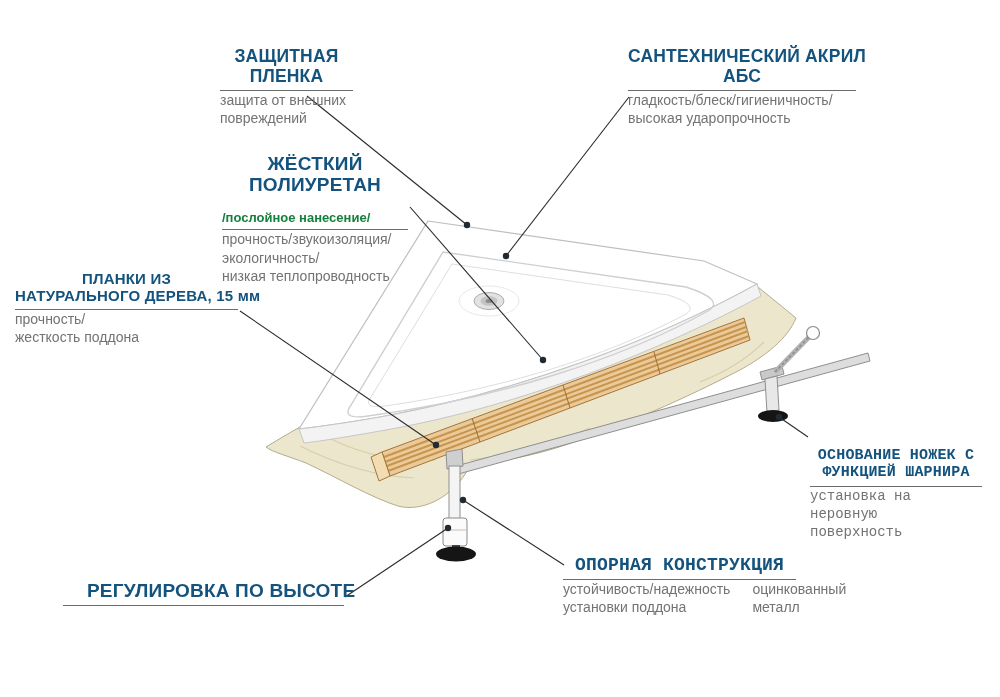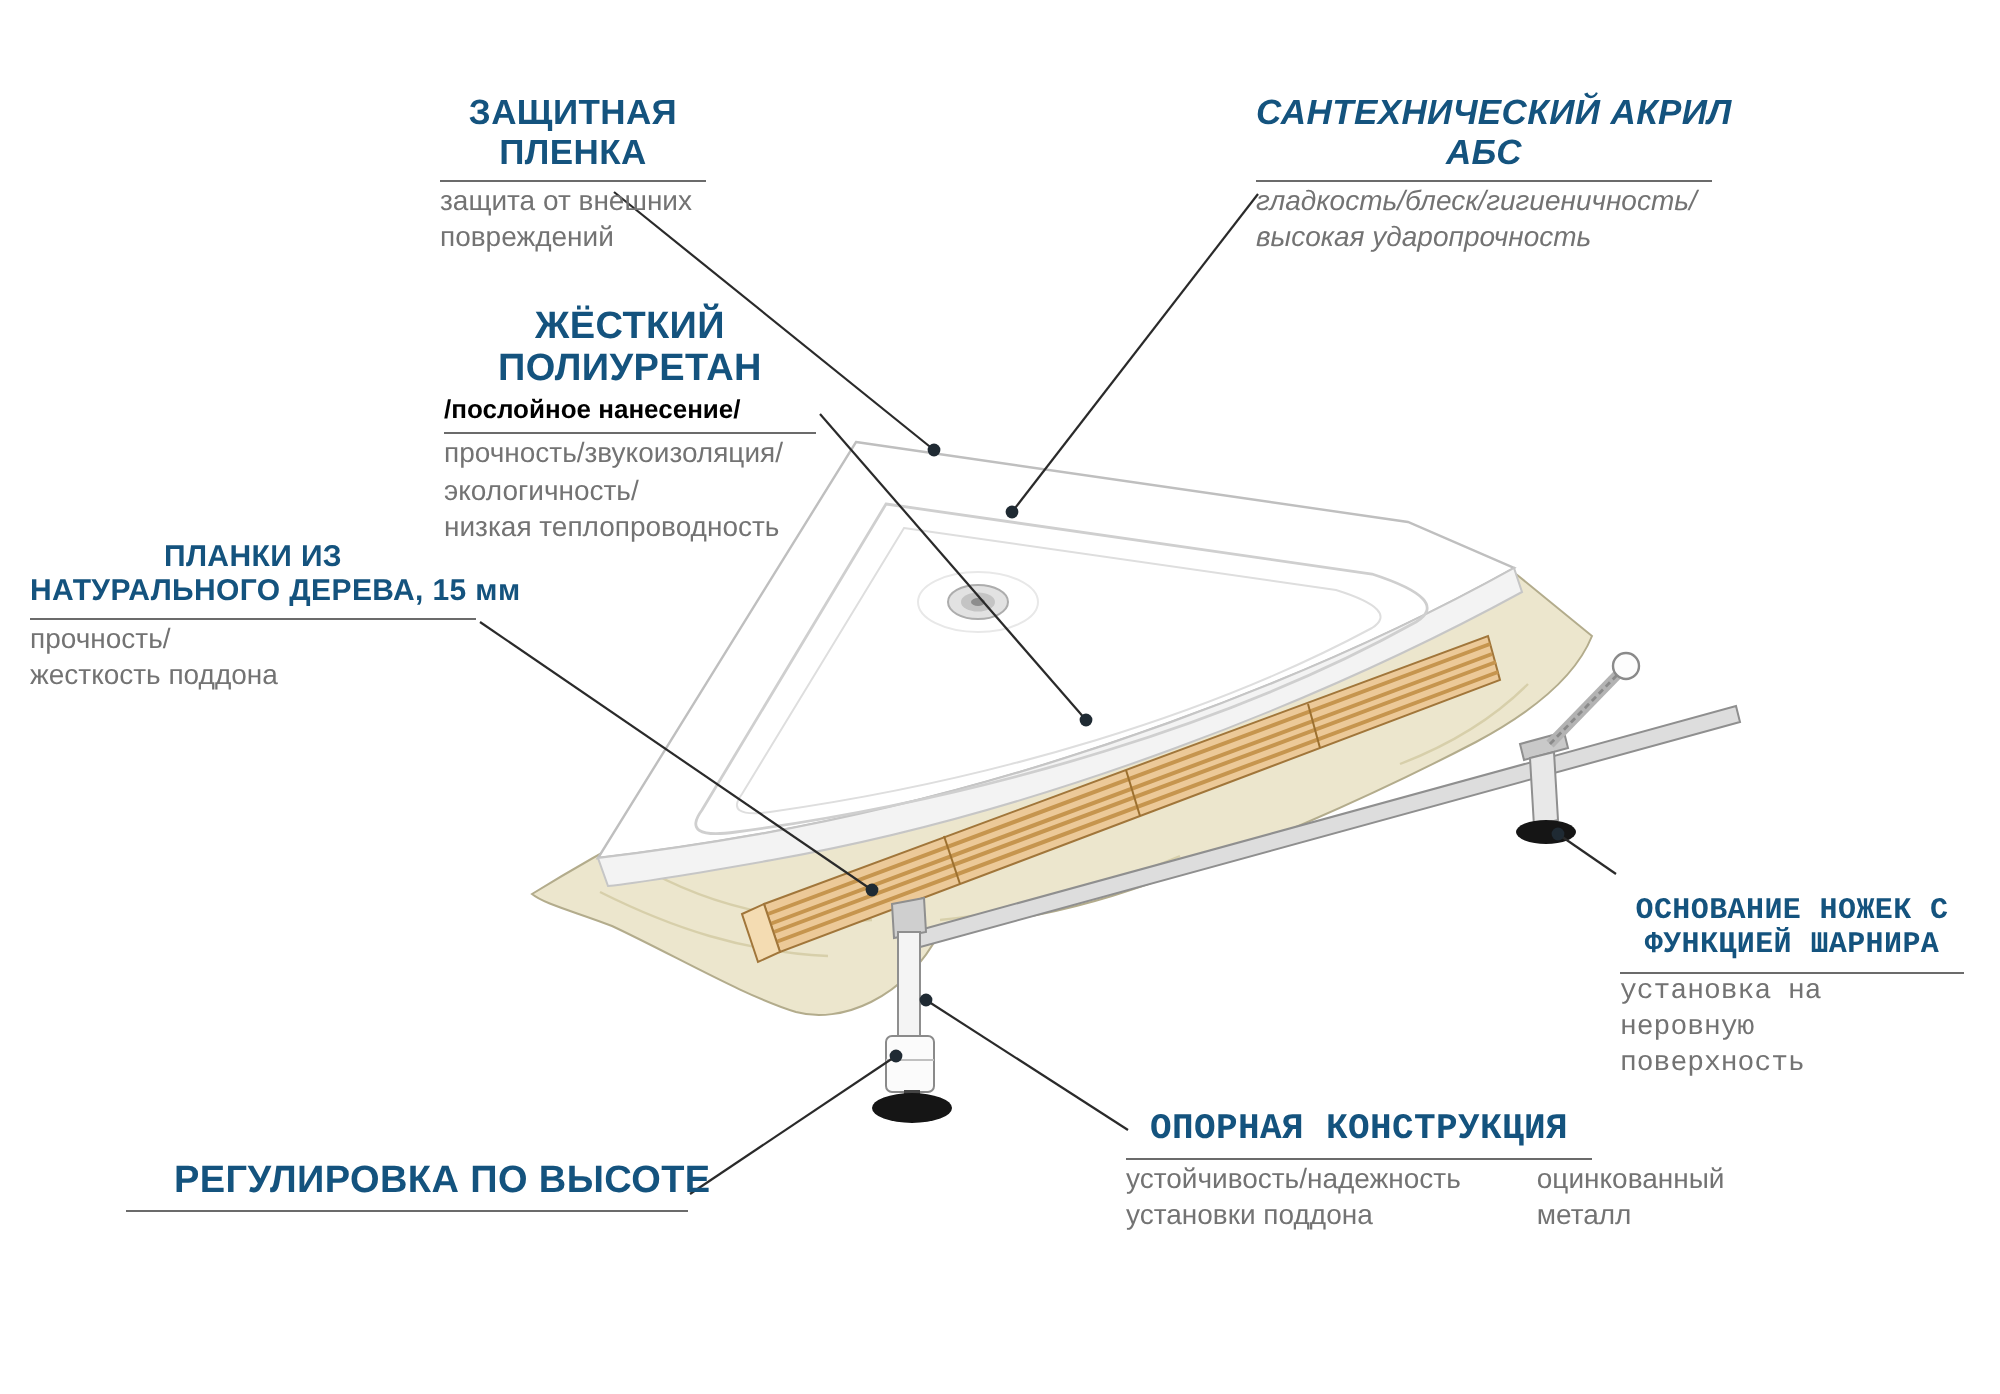--- a/index.html
+++ b/index.html
@@ -8,44 +8,44 @@
     font-family:"Liberation Sans", sans-serif;overflow:hidden;
   }
   svg.diagram{position:absolute;left:0;top:0;}
   .label{position:absolute;z-index:5;}
   .label .title{
     color:#14537e;font-weight:bold;line-height:1.12;white-space:pre-line;
     letter-spacing:.2px;
     text-align:center;
   }
   .label .subtitle{
-    color:#000000;font-weight:bold;font-size:13px;line-height:1.15;margin-top:2px;
+    color:#15803d;font-weight:bold;font-size:13px;line-height:1.15;margin-top:15px;
     white-space:pre-line;
   }
   .label .head{border-bottom:1px solid #6b6b6b;padding-bottom:4px;}
   .label .desc{
     font-size:14px;color:#737373;line-height:1.3;margin-top:0;white-space:pre-line;
   }
   .label .title{white-space:pre;}
   #lbl-film{left:220px;top:47px;width:133px;}
   #lbl-film .title{font-size:17.5px;}
-  #lbl-acryl{left:628px;top:47px;width:228px;font-style:italic;}
+  #lbl-acryl{left:628px;top:47px;width:228px;}
   #lbl-acryl .title{font-size:17.5px;}
   #lbl-pu{left:222px;top:153px;width:186px;}
   #lbl-pu .title{font-size:19px;}
   #lbl-wood{left:15px;top:271px;width:223px;}
   #lbl-wood .title{font-size:15px;}
   #lbl-legbase{left:810px;top:448px;width:172px;font-family:Liberation Mono, monospace;}
   #lbl-legbase .title{font-size:15px;}
   #lbl-height{left:63px;top:580px;width:281px;}
   #lbl-height .title{font-size:19px;margin-left:24px;}
   #lbl-support{left:563px;top:555px;width:320px;}
   #lbl-support .title{font-size:18px;font-family:Liberation Mono, monospace;}
   #lbl-support .head{width:233px;}
-  .desc-row{display:flex;gap:38px;}
+  .desc-row{display:flex;gap:22px;}
 </style>
 </head>
 <body>
 
 <svg class="diagram" width="1000" height="697" viewBox="0 0 1000 697">
 
   <path d="M 266 447 C 310 420 350 400 372 390 L 758 287 L 796 318
            C 788 338 766 356 738 371 C 690 396 620 428 556 448
            C 520 459 492 462 470 466 C 452 500 420 512 398 506
            C 372 498 338 478 306 463 C 288 456 272 452 266 447 Z" fill="#ece6cd" stroke="#b3ac8c" stroke-width="1"></path>

